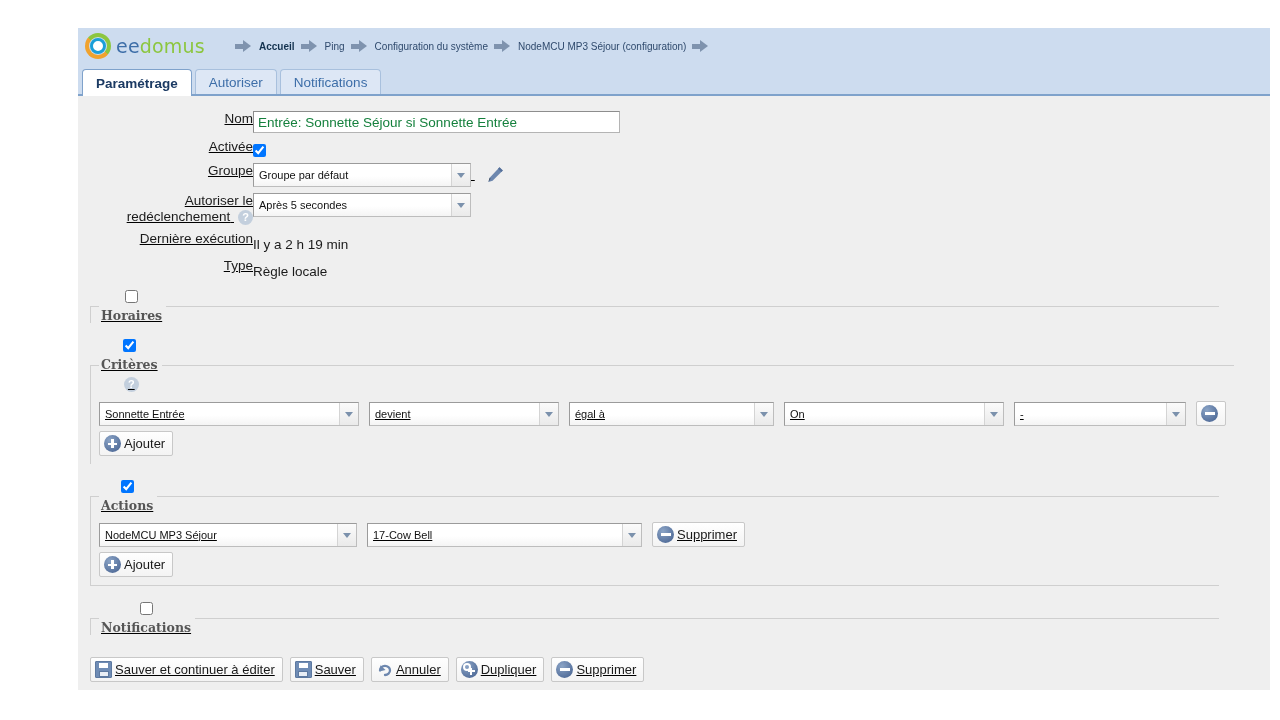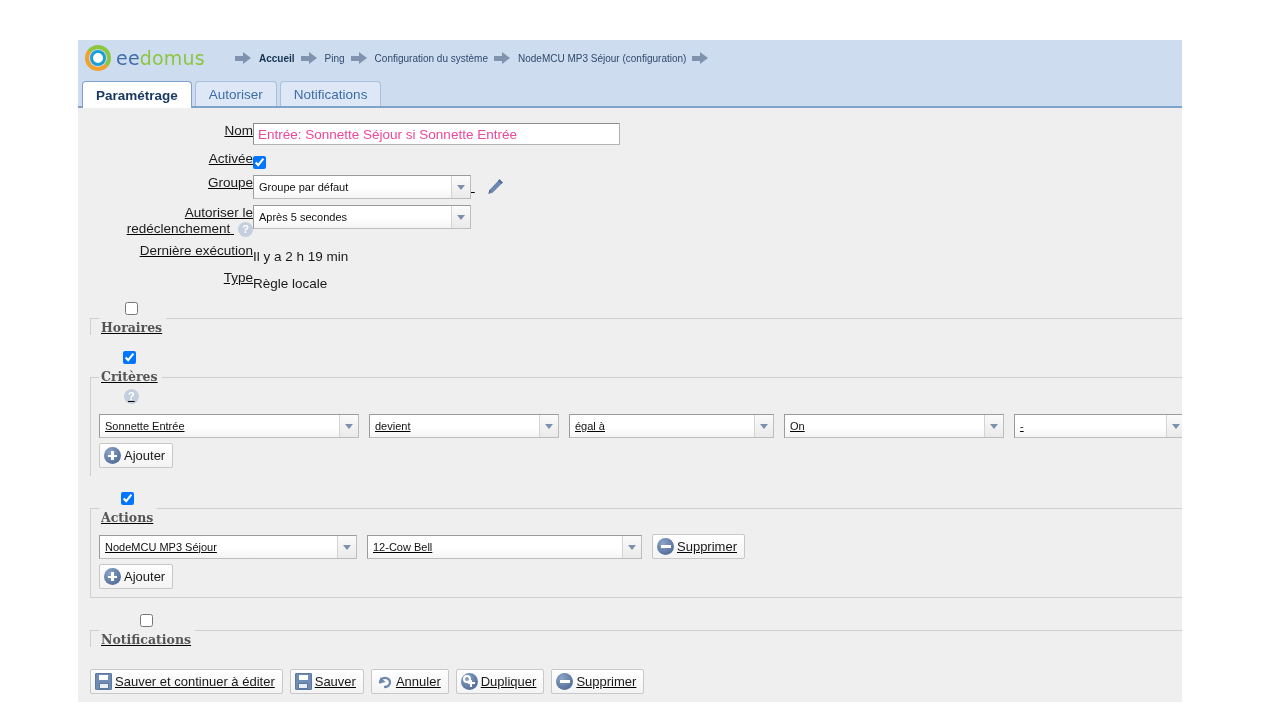--- a/index.html
+++ b/index.html
@@ -7,22 +7,22 @@
     padding: 0;
     width: 1280px;
     height: 720px;
     background: #ffffff;
     font-family: "Liberation Sans", sans-serif;
     overflow: hidden;
   }
   #page {
     position: absolute;
     left: 78px;
-    top: 40px;
-    width: 1104px;
+    top: 28px;
+    width: 1192px;
     height: 662px;
     background: #efefef;
     overflow: hidden;
   }
 
   
   .header {
     height: 36px;
     background: #cddcef;
     display: flex;
@@ -173,21 +173,21 @@
     width: 367px;
     height: 22px;
     font-size: 13.5px;
     font-family: "Liberation Sans", sans-serif;
     padding: 1px 4px;
     border: 1px solid #b4b4b4;
     border-top-color: #8d8d8d;
     border-left-color: #8d8d8d;
     background: #fff;
     box-sizing: border-box;
-    color: #ec4899;
+    color: #15803d;
   }
   input.cb {
     width: 13px; height: 13px;
     margin: 5px 0 0 0;
     vertical-align: middle;
   }
 
   
   .sel {
     display: inline-block;
@@ -535,21 +535,21 @@
         <input class="legend-cb" type="checkbox" checked="" style="">
         <span>Actions</span>
       </legend>
       <div class="fs-body">
         <div class="row-line">
           <span class="sel" style="width:258px;">
             <span class="seltext">NodeMCU MP3 Séjour</span>
             <span class="selbtn"></span>
           </span>
           <span class="sel" style="width:275px;">
-            <span class="seltext">12-Cow Bell</span>
+            <span class="seltext">17-Cow Bell</span>
             <span class="selbtn"></span>
           </span>
           <button class="btn" style="margin-left:0;">
             <span class="ico ico-minus"></span>
             <span>Supprimer</span>
           </button>
         </div>
         <div style="margin-top:5px;">
           <button class="btn">
             <span class="ico ico-plus"></span>

